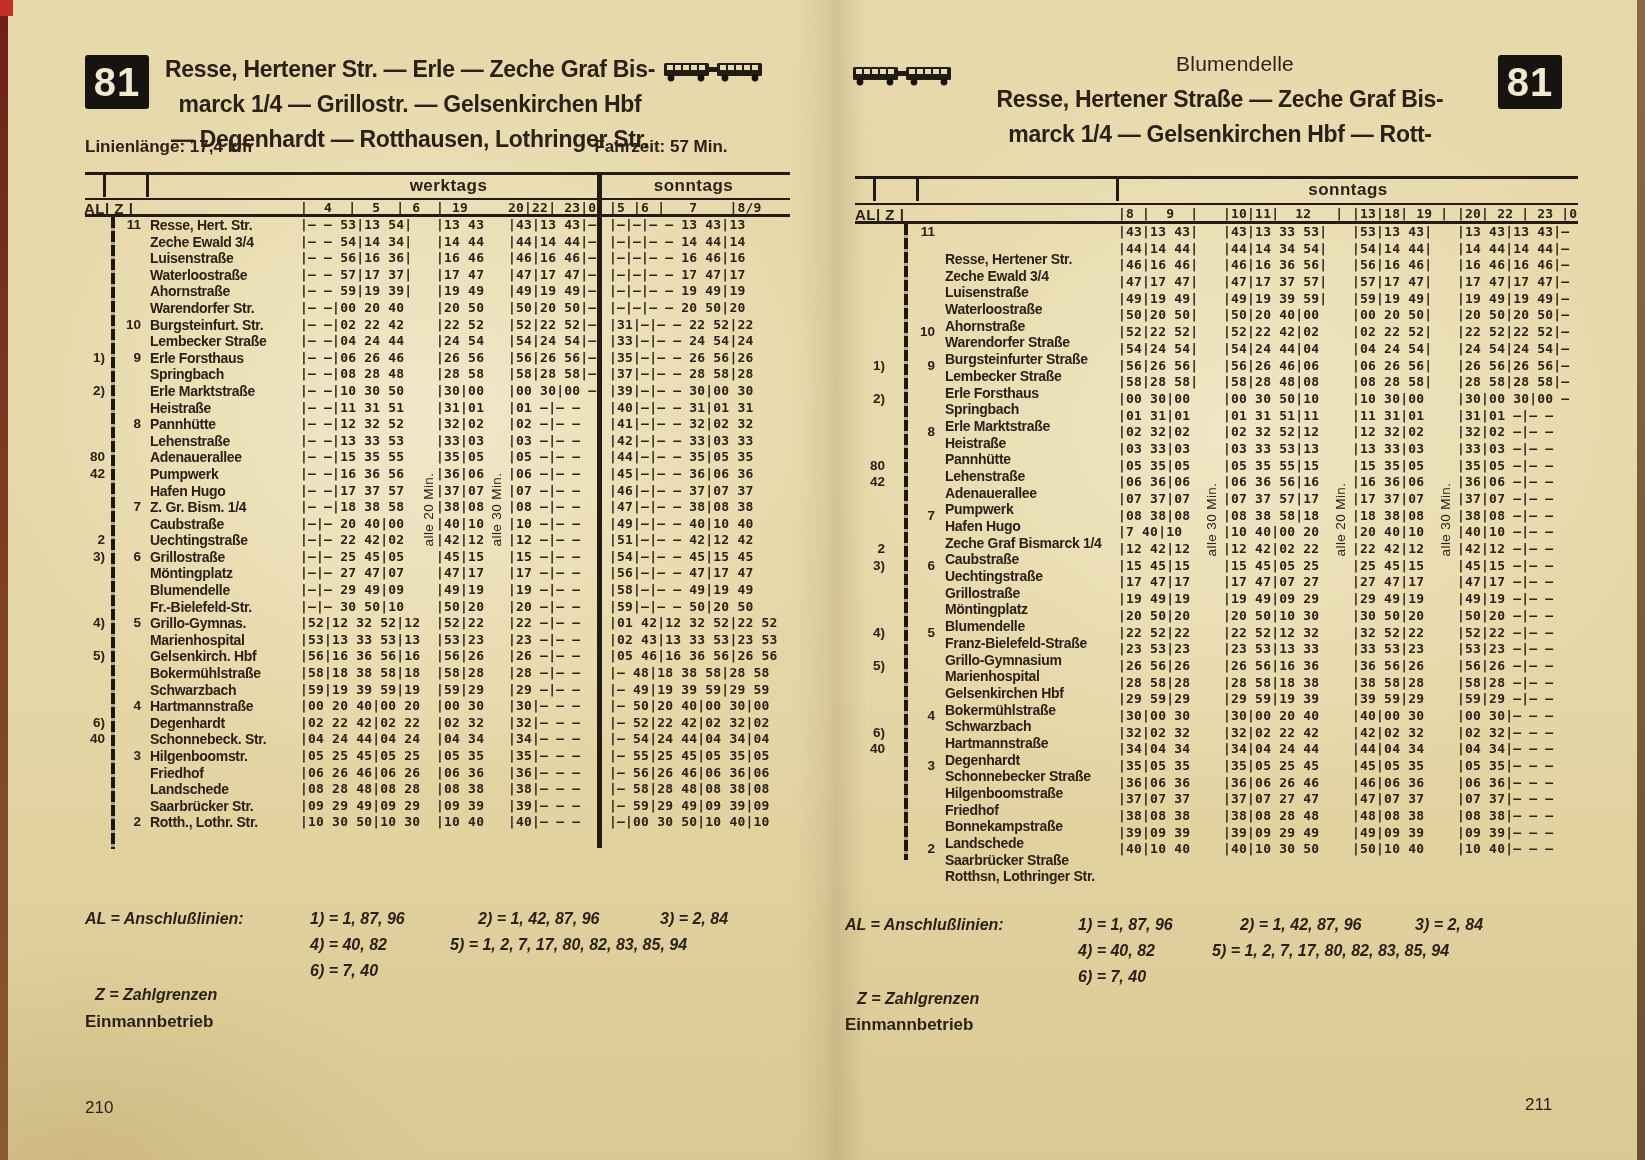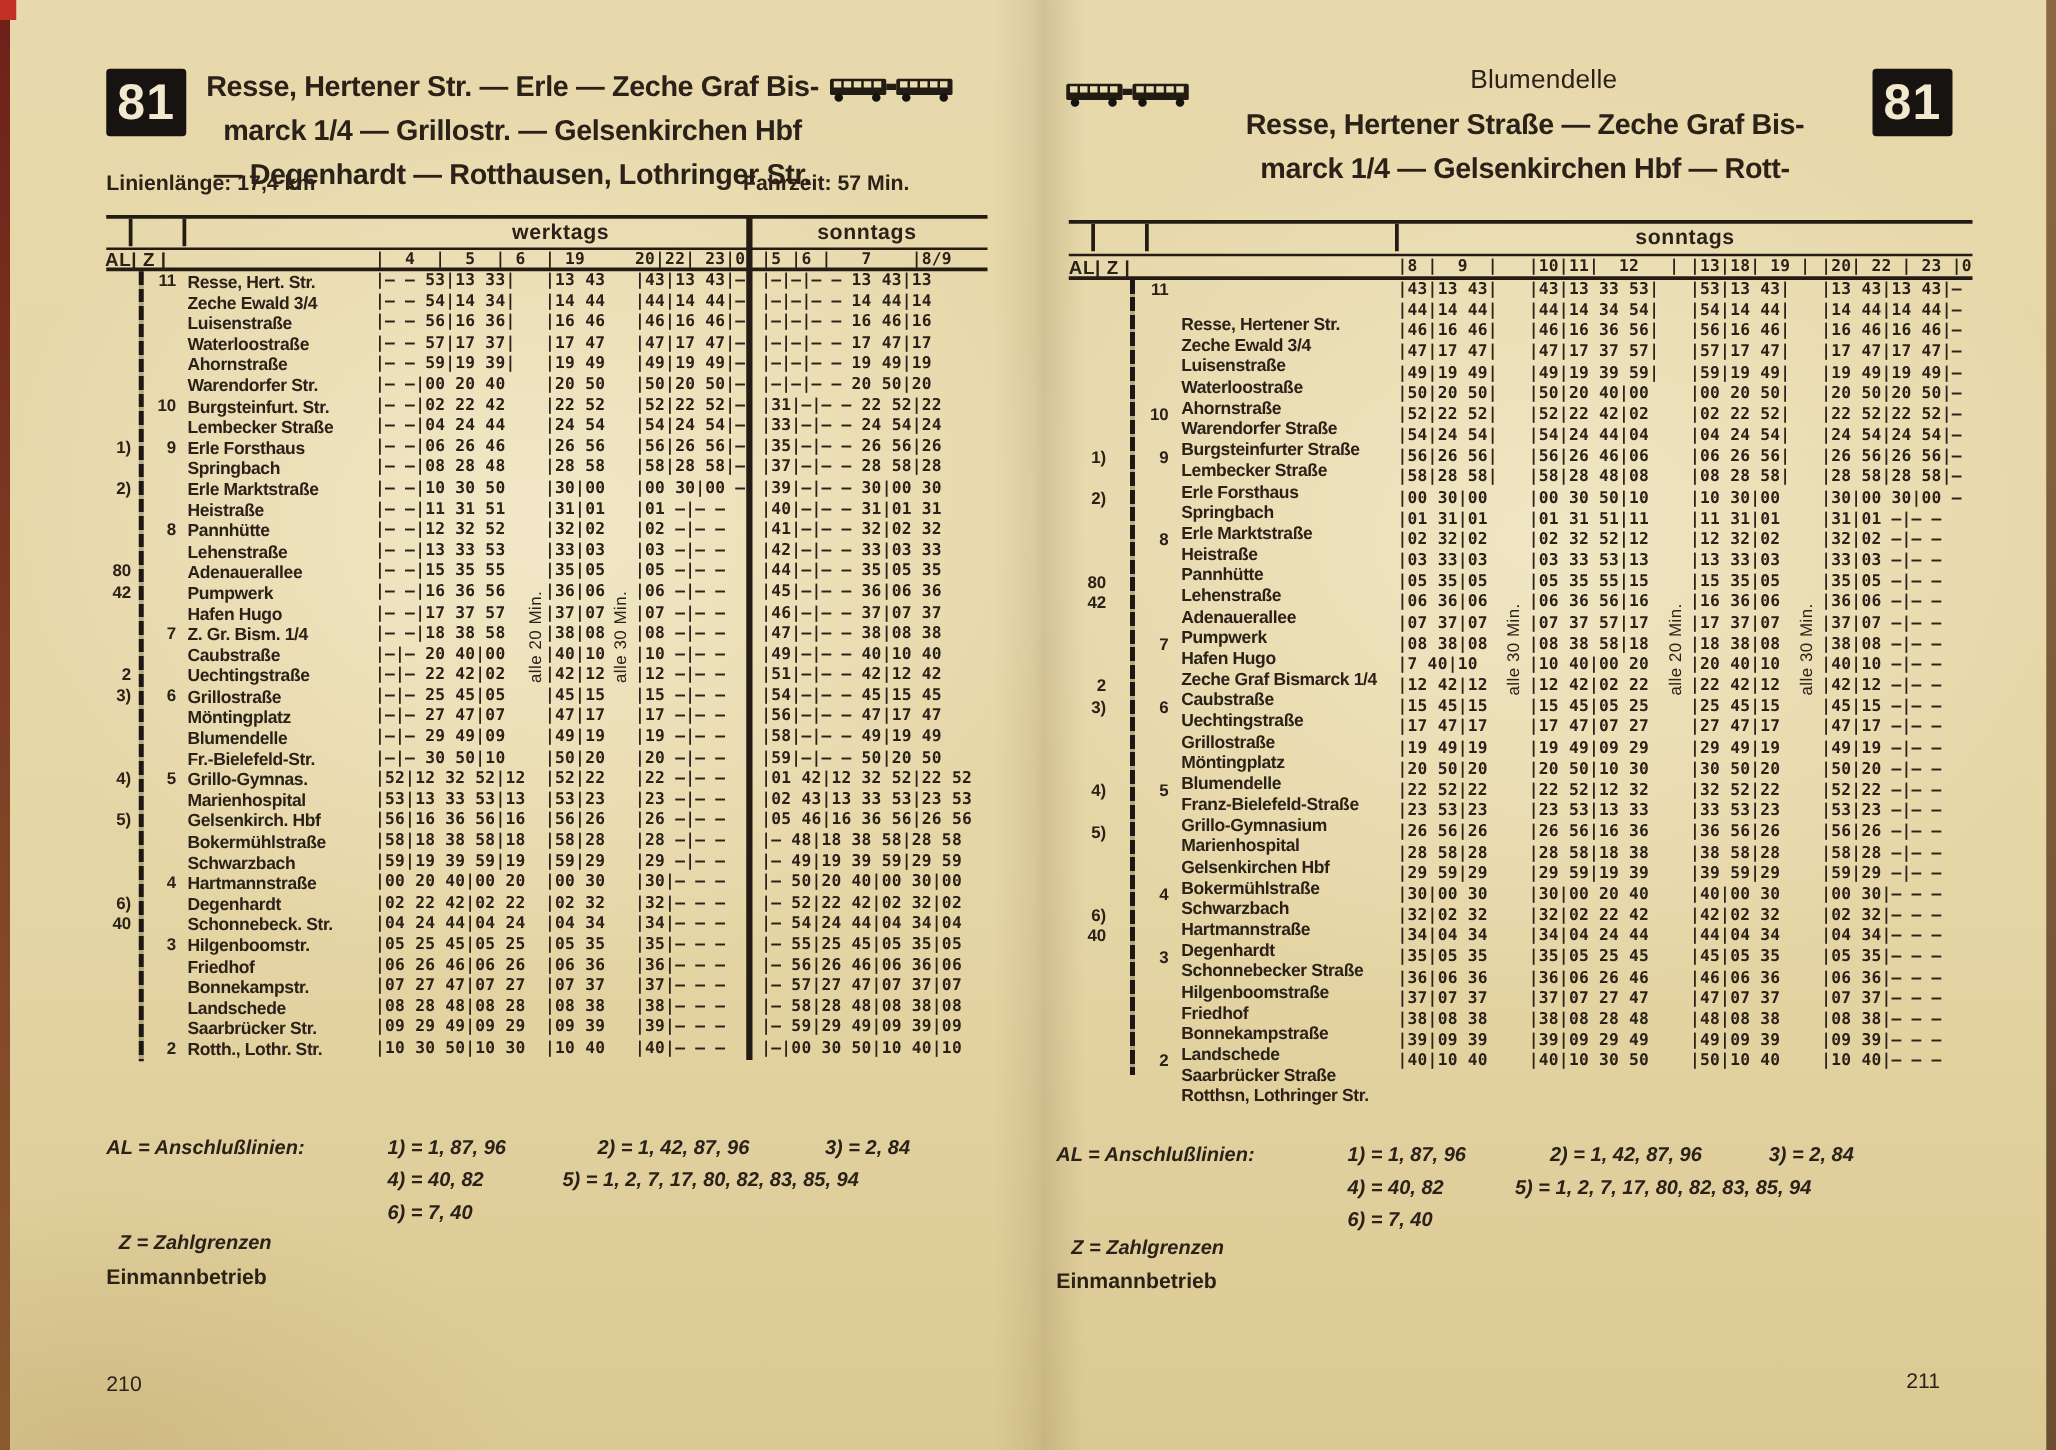--- a/index.html
+++ b/index.html
@@ -106,21 +106,21 @@
     <div class="abs brokenbar" style="left:111px;top:217px;width:4px;height:632px;"></div>
     <div class="abs vlabel" style="left:353px;top:502px;">alle 20 Min.</div>
     <div class="abs vlabel" style="left:421px;top:502px;">alle 30 Min.</div>
 
     <div id="lrows" class="abs tbody" style="left:85px;top:217px;width:720px;">
         <div class="trow">
           <span class="c-al"></span>
           <span class="c-gap"></span>
           <span class="c-z">11</span>
           <span class="c-name">Resse, Hert. Str.</span>
-          <span class="seg sA">|— — 53|13 33|</span>
+          <span class="seg sA">|— — 53|13 54|</span>
           <span class="seg sB">|13 43</span>
           <span class="seg sC">|43|13 43|—</span>
           <span class="seg sS">|—|—|— — 13 43|13</span>
         </div>
         <div class="trow">
           <span class="c-al"></span>
           <span class="c-gap"></span>
           <span class="c-z"></span>
           <span class="c-name">Zeche Ewald 3/4</span>
           <span class="seg sA">|— — 54|14 34|</span>
@@ -440,30 +440,20 @@
         </div>
         <div class="trow">
           <span class="c-al"></span>
           <span class="c-gap"></span>
           <span class="c-z"></span>
           <span class="c-name">Friedhof</span>
           <span class="seg sA">|06 26 46|06 26</span>
           <span class="seg sB">|06 36</span>
           <span class="seg sC">|36|— — —</span>
           <span class="seg sS">|— 56|26 46|06 36|06</span>
-        </div>
-        <div class="trow">
-          <span class="c-al"></span>
-          <span class="c-gap"></span>
-          <span class="c-z"></span>
-          <span class="c-name">Bonnekampstr.</span>
-          <span class="seg sA">|07 27 47|07 27</span>
-          <span class="seg sB">|07 37</span>
-          <span class="seg sC">|37|— — —</span>
-          <span class="seg sS">|— 57|27 47|07 37|07</span>
         </div>
         <div class="trow">
           <span class="c-al"></span>
           <span class="c-gap"></span>
           <span class="c-z"></span>
           <span class="c-name">Landschede</span>
           <span class="seg sA">|08 28 48|08 28</span>
           <span class="seg sB">|08 38</span>
           <span class="seg sC">|38|— — —</span>
           <span class="seg sS">|— 58|28 48|08 38|08</span>

